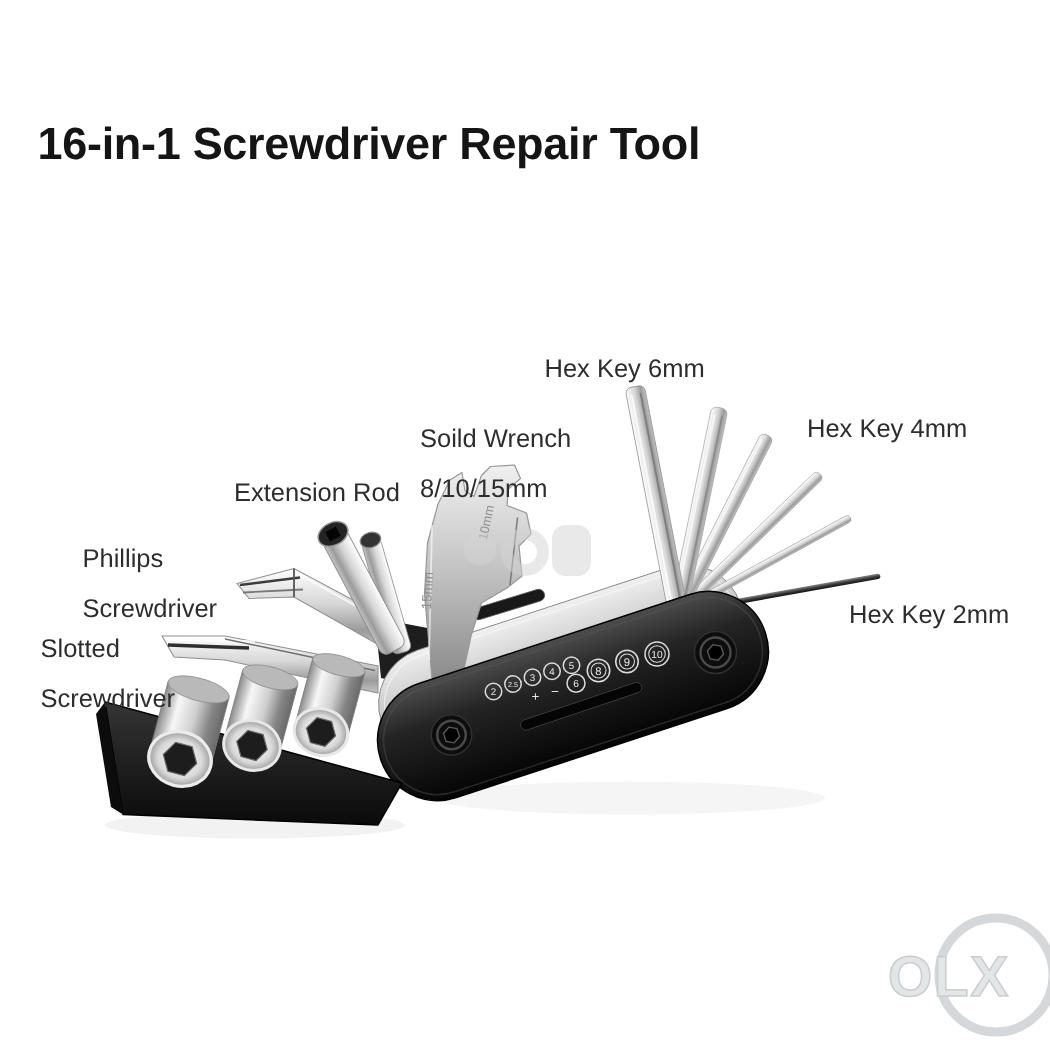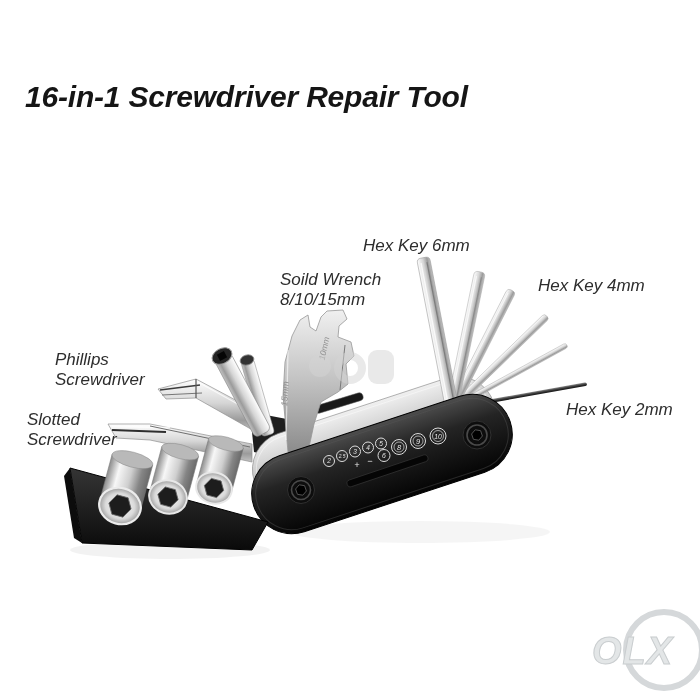--- a/index.html
+++ b/index.html
@@ -1,28 +1,27 @@
 <!DOCTYPE html>
 <html><head>
 <meta charset="utf-8">
 <style>
   html,body{margin:0;padding:0;background:#ffffff;}
   #stage{
     position:relative;width:700px;height:700px;background:#ffffff;overflow:hidden;
     font-family:"Liberation Sans","DejaVu Sans",sans-serif;
-    font-style:italic;
   }
   #title{
     position:absolute;left:25px;top:80px;font-size:30px;font-weight:700;
     color:#151515;letter-spacing:-0.2px;white-space:nowrap;
   }
   .lbl{
     position:absolute;font-size:17px;color:#2d2d2d;line-height:20px;white-space:nowrap;
   }
-  .lbl span{display:block;}
+  .lbl span{display:block;margin-top:13px;}
   #lbl-hex6{left:363px;top:236px}
   #lbl-hex5{left:499px;top:245px}
   #lbl-hex4{left:538px;top:276px}
   #lbl-hex3{left:567px;top:308px}
   #lbl-hex25{left:583px;top:334px}
   #lbl-hex2{left:566px;top:400px}
   #lbl-solid{left:280px;top:270px}
   #lbl-ext{left:156px;top:306px}
   #lbl-phillips{left:55px;top:350px}
   #lbl-slotted{left:27px;top:410px}
@@ -238,20 +237,21 @@
   </svg>
 
   <div class="lbl" id="lbl-hex6">Hex Key 6mm</div>
   <div class="lbl" id="lbl-hex4">Hex Key 4mm</div>
   <div class="lbl" id="lbl-hex2">Hex Key 2mm</div>
   <div class="lbl" id="lbl-solid">
     <span>Soild Wrench</span>
     <span>8/10/15mm</span>
   </div>
   <div class="lbl" id="lbl-ext">
+    <span>Extension Rod</span>
   </div>
   <div class="lbl" id="lbl-phillips">
     <span>Phillips</span>
     <span>Screwdriver</span>
   </div>
   <div class="lbl" id="lbl-slotted">
     <span>Slotted</span>
     <span>Screwdriver</span>
   </div>
 

